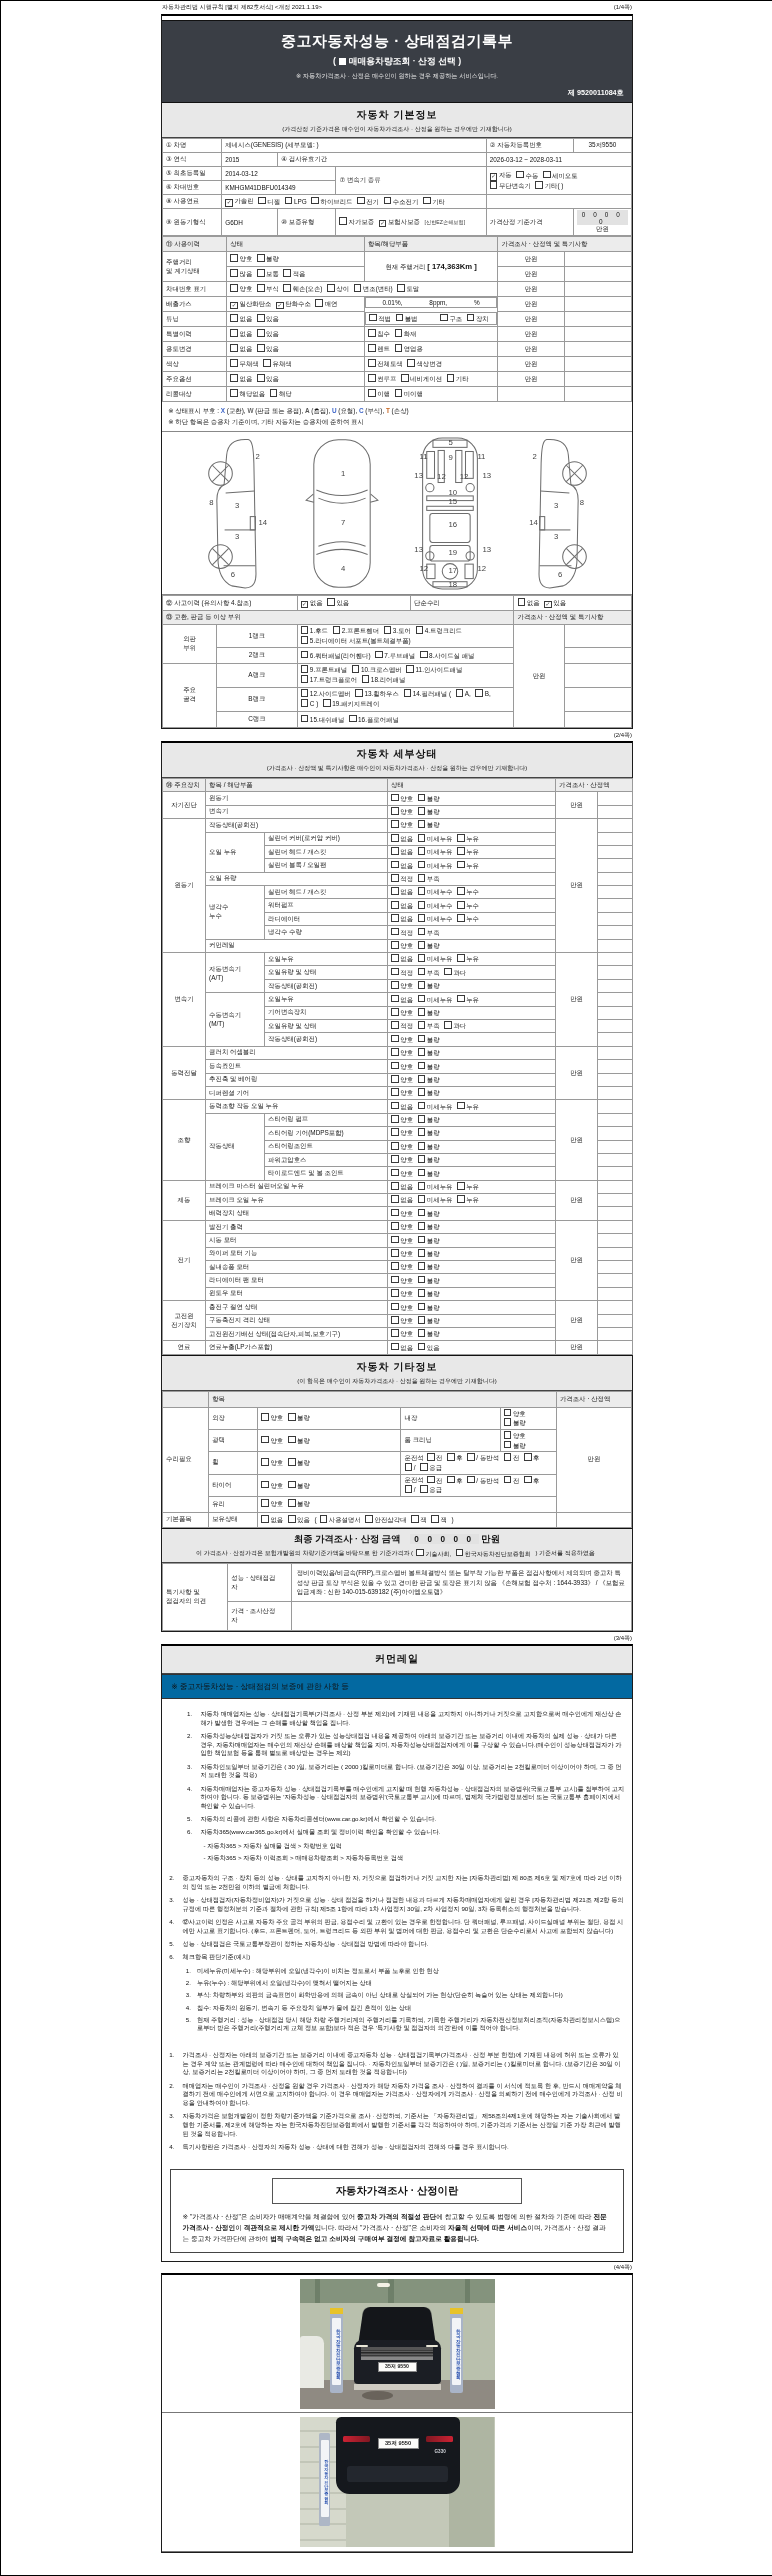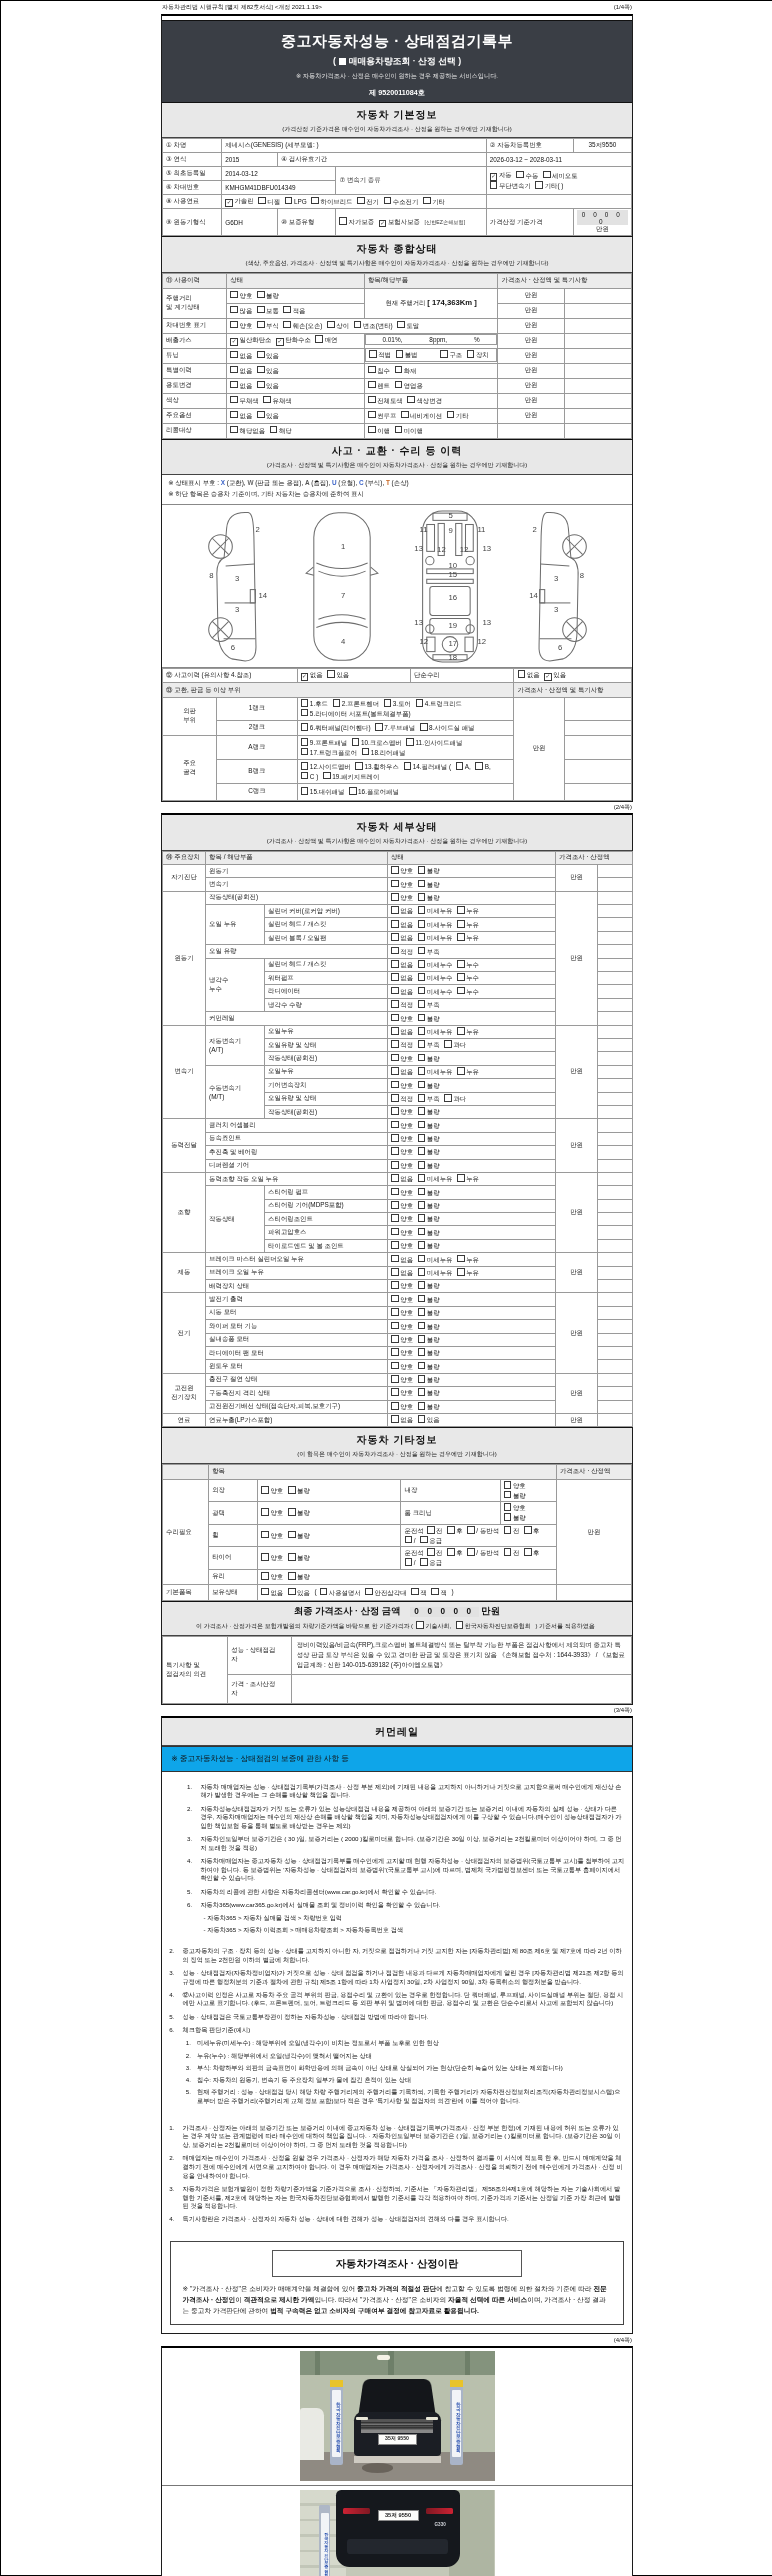--- a/index.html
+++ b/index.html
@@ -10,21 +10,21 @@
   .meta{display:flex;justify-content:space-between;font-size:6px;padding:2.1px 1px 1.5px}
   .gap{display:flex;justify-content:flex-end;font-size:6px;padding:1.5px 1px 1px}
   .pageblock{border:1px solid #1c1c1c;border-top:2.1px solid #000;background:#fff}
 
   
   .dark{background:#3a3e45;color:#fff;text-align:center;padding:11.3px 8.2px 4.1px}
   .dark .t{font-size:15px;font-weight:bold;letter-spacing:0.5px}
   .dark .s{font-size:8.8px;font-weight:bold;margin-top:4.6px}
   .dark .s .sq{display:inline-block;width:6.7px;height:6.7px;background:#fff;vertical-align:-0.5px;margin:0 3.1px}
   .dark .n{font-size:6.2px;margin-top:3.6px;color:#e6e6e6}
-  .dark .no{text-align:center;font-size:7.2px;font-weight:bold;margin-top:7.2px}
+  .dark .no{text-align:right;font-size:7.2px;font-weight:bold;margin-top:7.2px}
 
   .band{background:#e8e8e8;text-align:center;padding:4.6px 0 3.6px;border-top:1px solid #111;border-bottom:0.5px solid #444}
   .band .h{font-size:10px;font-weight:bold;letter-spacing:1px}
   .band .bn{font-size:6px;margin-top:3.1px}
 
   table{border-collapse:collapse;width:100%;table-layout:fixed}
   td{border:0.5px solid #9a9a9a;font-size:6.4px;padding:1px 3.1px;vertical-align:middle;background:#fff}
   tr.hd td{background:#ececec}
   td.lab{white-space:pre-line}
   td.ctr{text-align:center}
@@ -51,21 +51,21 @@
   .legend{padding:3.6px 6.2px;font-size:6.4px;line-height:1.7;border-bottom:0.5px solid #888}
   .diagwrap{display:flex;justify-content:space-evenly;align-items:flex-start;padding:4.1px 15.5px 3.1px;border-bottom:0.5px solid #888}
   .diag svg{display:block}
   .diag path,.diag rect,.diag circle,.diag line{fill:none;stroke:#6d6d6d;stroke-width:2}
   .dlbl{font-size:15px;fill:#444;font-family:"Liberation Sans",sans-serif}
 
   .finalband{background:#e8e8e8;border-top:1px solid #111;border-bottom:0.5px solid #444;padding:3.6px 6.2px;text-align:center}
   .finalband .row1{display:flex;justify-content:center;align-items:center;gap:9.3px;font-size:9.3px;font-weight:bold}
   .finalband .note2{font-size:6px;margin-top:3.1px;font-weight:normal}
 
-  .secrow{padding:6.7px 9.3px;font-size:7.7px;border-top:1px solid #333;border-bottom:1px solid #333;background:#0ea5e9}
+  .secrow{padding:6.7px 9.3px;font-size:7.7px;border-top:1px solid #333;border-bottom:1px solid #333;background:#0369a1}
   .notes{padding:6.2px 7.2px 7.2px;font-size:6.2px;line-height:1.4}
   .notes.inner{padding-left:25px}
   .nitem{display:flex;margin:4.6px 0}
   .nnum{flex:none;width:13.4px}
   .ntxt{flex:1}
   .nsub{display:flex;margin:3.6px 0 0 3.1px}
   .nsub .nnum{width:11.3px}
 
   .valwrap{border:1px solid #444;margin:5.2px 8.2px 8.2px;padding:8.2px 11.3px 7.2px;background:#fff}
   .valtitle{border:1px solid #555;width:58%;margin:0 auto;text-align:center;font-size:10.3px;font-weight:bold;padding:5.2px 0}
@@ -143,24 +143,20 @@
         <td class="lab">⑨ 원동기형식</td>
         <td>G6DH</td>
         <td class="lab">⑩ 보증유형</td>
         <td><span><span class="opt"><span class="cb"></span><span>자가보증</span></span><span class="opt"><span class="cb">✓</span><span>보험사보증</span></span></span><span class="small">[신한EZ손해보험]</span></td>
         <td class="lab">가격산정 기준가격</td>
         <td class="ctr"><span class="digibox">0 0 0 0 0</span><span>만원</span></td>
       </tr>
     </tbody>
         </table>
 
-    <div class="band">
-      <div class="h">자동차 종합상태</div>
-      <div class="bn">(색상, 주요옵션, 가격조사 · 산정액 및 특기사항은 매수인이 자동차가격조사 · 산정을 원하는 경우에만 기재합니다)</div>
-    </div>
 
     <table class="t-overall">
       <colgroup>
             <col style="width:64px">
             <col style="width:137px">
             <col style="width:133px">
             <col style="width:66px">
             <col style="width:67px">
           </colgroup>
       <tbody>
@@ -241,24 +237,20 @@
       <tr>
         <td class="lab">리콜대상</td>
         <td><span class="opt"><span class="cb"></span><span>해당없음</span></span><span class="opt"><span class="cb"></span><span>해당</span></span></td>
         <td><span class="opt"><span class="cb"></span><span>이행</span></span><span class="opt"><span class="cb"></span><span>미이행</span></span></td>
         <td class="rem"></td>
         <td class="rem"></td>
       </tr>
     </tbody>
         </table>
 
-    <div class="band">
-      <div class="h">사고 · 교환 · 수리 등 이력</div>
-      <div class="bn">(가격조사 · 산정액 및 특기사항은 매수인이 자동차가격조사 · 산정을 원하는 경우에만 기재합니다)</div>
-    </div>
 
     <div class="legend">
       <div><span>※ 상태표시 부호 : </span><b style="color: rgb(60, 100, 200);">X</b><span> (교환), </span><b style="color: rgb(102, 102, 102);">W</b><span> (판금 또는 용접), </span><b style="color: rgb(85, 85, 85);">A</b><span> (흠집), </span><b style="color: rgb(60, 100, 200);">U</b><span> (요철), </span><b style="color: rgb(60, 100, 200);">C</b><span> (부식), </span><b style="color: rgb(200, 100, 30);">T</b><span> (손상)</span></div>
       <div>※ 하단 항목은 승용차 기준이며, 기타 자동차는 승용차에 준하여 표시</div>
     </div>
 
     <div class="diagwrap">
       <div class="diag">
         <svg width="77" height="155" viewBox="0 0 150 300">
           <path d="M92,6 C66,4 52,13 50,36 L45,94 C34,99 30,112 31,130 L33,236 C33,262 41,282 60,291 L86,295 C102,295 108,284 107,264 L103,52 C102,22 100,8 92,6 Z"></path>

